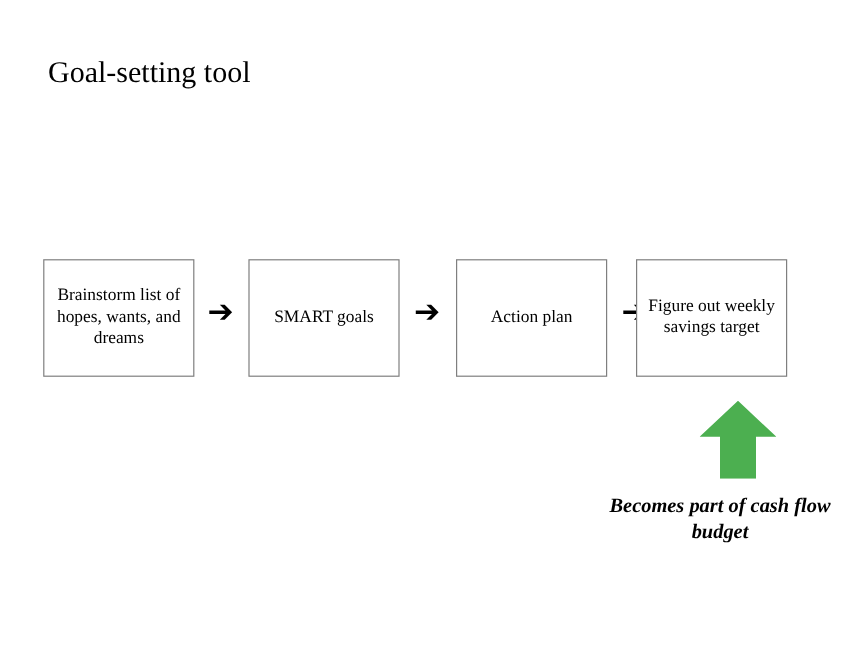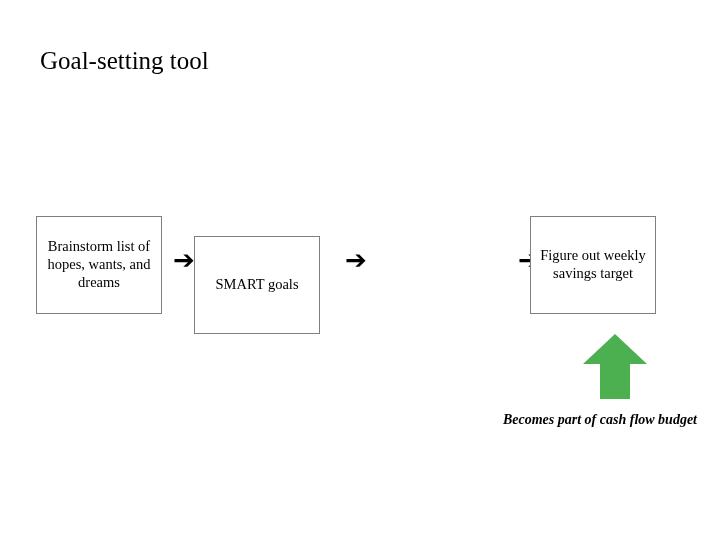--- a/index.html
+++ b/index.html
@@ -58,21 +58,21 @@
   .arrow {
     position: absolute;
     font-size: 26px;
     line-height: 1;
     color: #000000;
     font-family: "DejaVu Sans", sans-serif;
     font-weight: bold;
   }
   
   #box0 { left: 2px;   top: 0px;  width: 126px; height: 98px; }
-  #box1 { left: 160px; top: 0px;  width: 126px; height: 98px; margin-top: 20px; }
+  #box1 { left: 173px; top: 0px;  width: 126px; height: 98px; }
   #box2 { left: 346px; top: 0px;  width: 126px; height: 98px; }
   #box3 { left: 496px; top: 0px;  width: 126px; height: 98px; }
 
   #arrow0 { left: 139px; top: 31px; }
   #arrow1 { left: 311px; top: 31px; }
   #arrow2 { left: 484px; top: 31px; }
 
   
   #green-arrow {
     position: absolute;
@@ -80,21 +80,21 @@
     top: 334px;
     width: 64px;
     height: 65px;
   }
   
   .caption {
     position: absolute;
     text-align: center;
     font-style: italic;
     font-weight: bold;
-    font-size: 14px;
+    font-size: 17px;
     line-height: 1.25;
     color: #000000;
     font-family: "Liberation Serif", serif;
   }
   #caption0 {
     left: 500px;
     top: 411px;
     width: 200px;
   }
   #caption1 {
@@ -117,20 +117,23 @@
     </div>
 
     <div class="arrow" id="arrow0">➔</div>
 
     <div class="box" id="box1">
       <div class="box-inner">SMART goals</div>
     </div>
 
     <div class="arrow" id="arrow1">➔</div>
 
+    <div class="box" id="box2">
+      <div class="box-inner">Action plan</div>
+    </div>
 
     <div class="arrow" id="arrow2">➔</div>
 
     <div class="box" id="box3">
       <div class="box-inner">Figure out weekly savings target</div>
     </div>
 
   </div>
 
   <svg id="green-arrow" viewBox="0 0 64 65">

